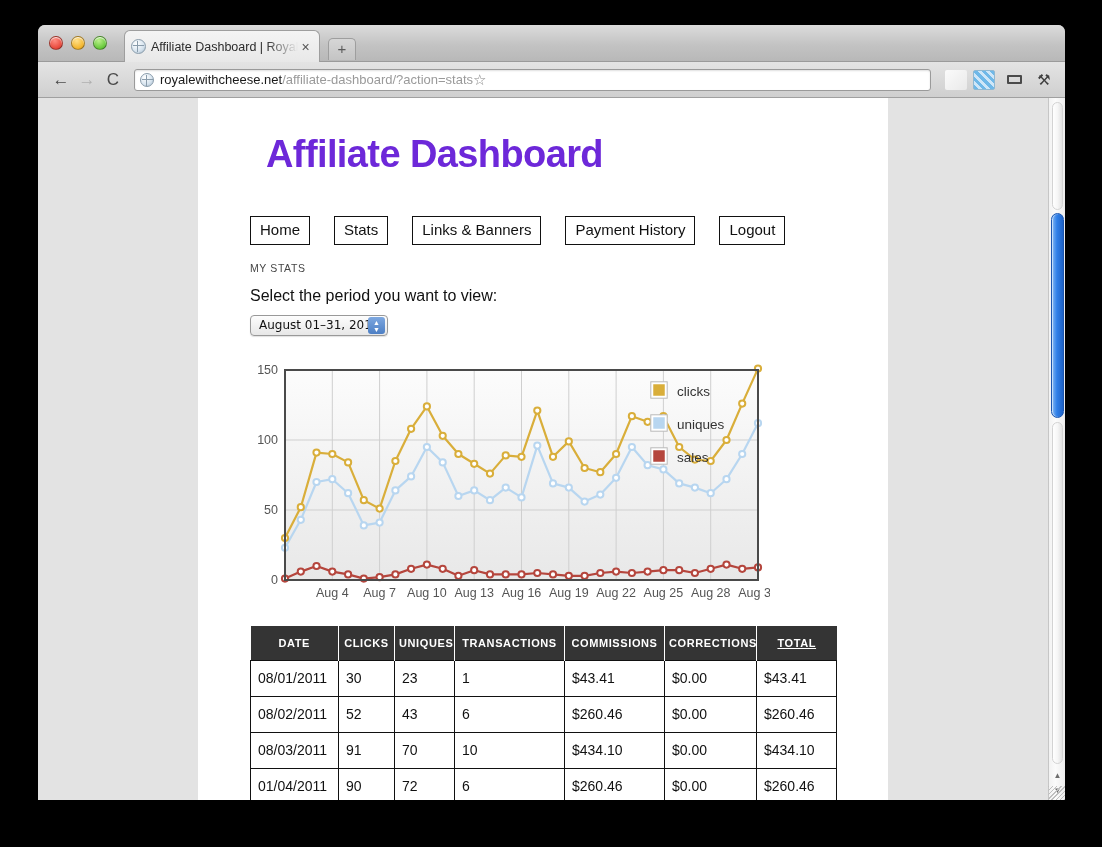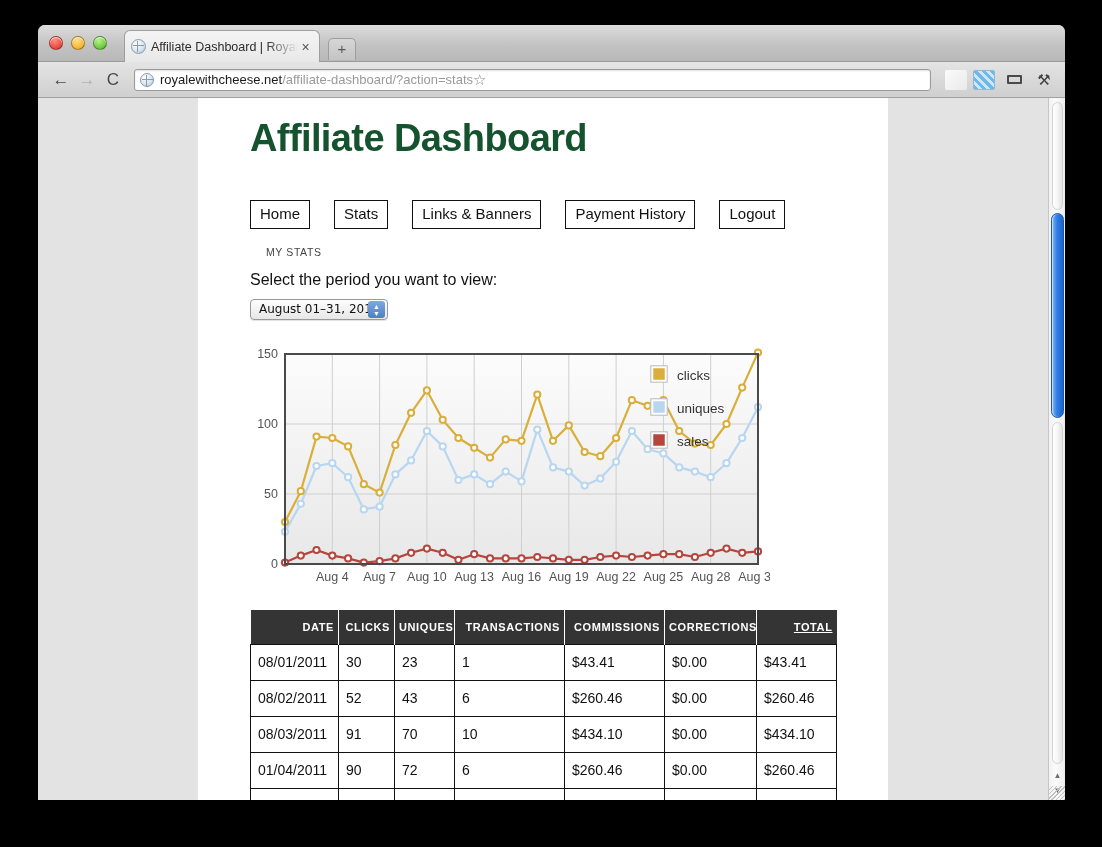--- a/index.html
+++ b/index.html
@@ -137,34 +137,34 @@
     background: #e3e3e3;
   }
   #content {
     position: absolute; left: 160px; top: 0;
     width: 690px; min-height: 100%;
     background: #ffffff;
     padding: 18px 48px 0 52px;
   }
 
   h1#page-title {
-    margin: 0; padding: 0;
+    margin: 16px; padding: 0;
     font-size: 38px; font-weight: bold; letter-spacing: -0.6px;
-    color: #14532d; line-height: 1.2;
+    color: #6d28d9; line-height: 1.2;
   }
 
   #main-nav { margin-top: 38px; display: flex; gap: 24px; }
   .nav-item {
     border: 1px solid #111; background: #fff;
     padding: 4px 9px 5px; font-size: 15px; color: #111; line-height: 1.2;
   }
 
   #my-stats-label {
     margin-top: 17px; font-size: 10.5px; letter-spacing: 0.6px;
-    color: #454545; text-transform: uppercase; margin-left: 16px;
+    color: #454545; text-transform: uppercase;
   }
   #period-prompt { margin-top: 13px; font-size: 16px; color: #111; }
 
   #period-select {
     margin-top: 10px; width: 138px; height: 21px;
     background: linear-gradient(to bottom,#fdfdfd,#e7e7e7);
     border: 1px solid #999; border-radius: 4px;
     display: flex; align-items: center; position: relative;
     box-shadow: 0 1px 1px rgba(0,0,0,0.12);
   }
@@ -186,21 +186,21 @@
 
   
   #stats-table {
     margin-top: 14px; border-collapse: collapse;
     width: 565px; table-layout: fixed;
     font-family: "Liberation Sans", sans-serif;
   }
   #stats-table thead th {
     background: #343434; color: #fff;
     font-size: 11px; font-weight: bold; letter-spacing: 0.6px;
-    padding: 11px 4px; text-align: right;
+    padding: 11px 4px; text-align: center;
     border-right: 1px solid #fff;
   }
   #stats-table thead th:last-child { border-right: none; text-decoration: underline; }
   #stats-table tbody td {
     border: 1px solid #111; font-size: 14px; color: #111;
     padding: 9px 7px; height: 36px;
   }
   .col-date  { width: 88px; }
   .col-clicks{ width: 56px; }
   .col-uniq  { width: 60px; }

